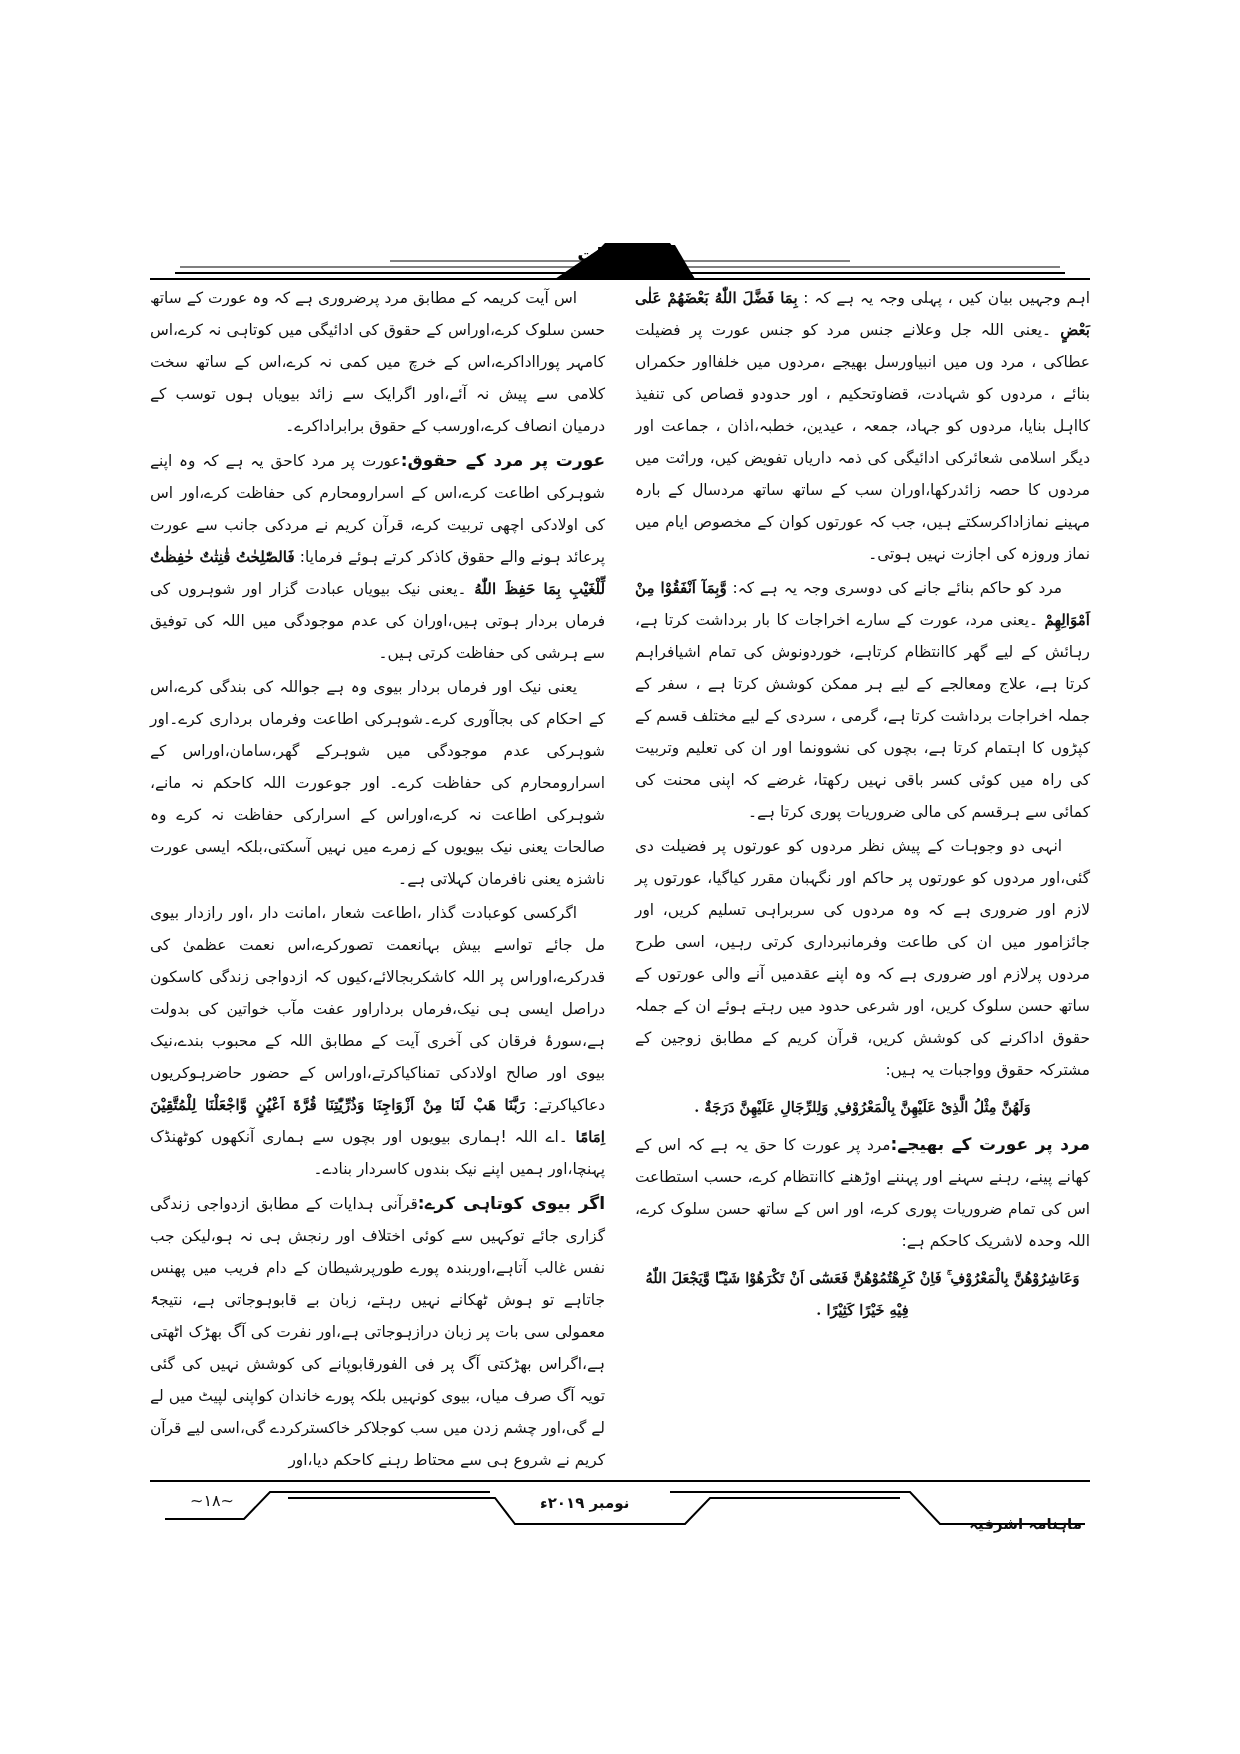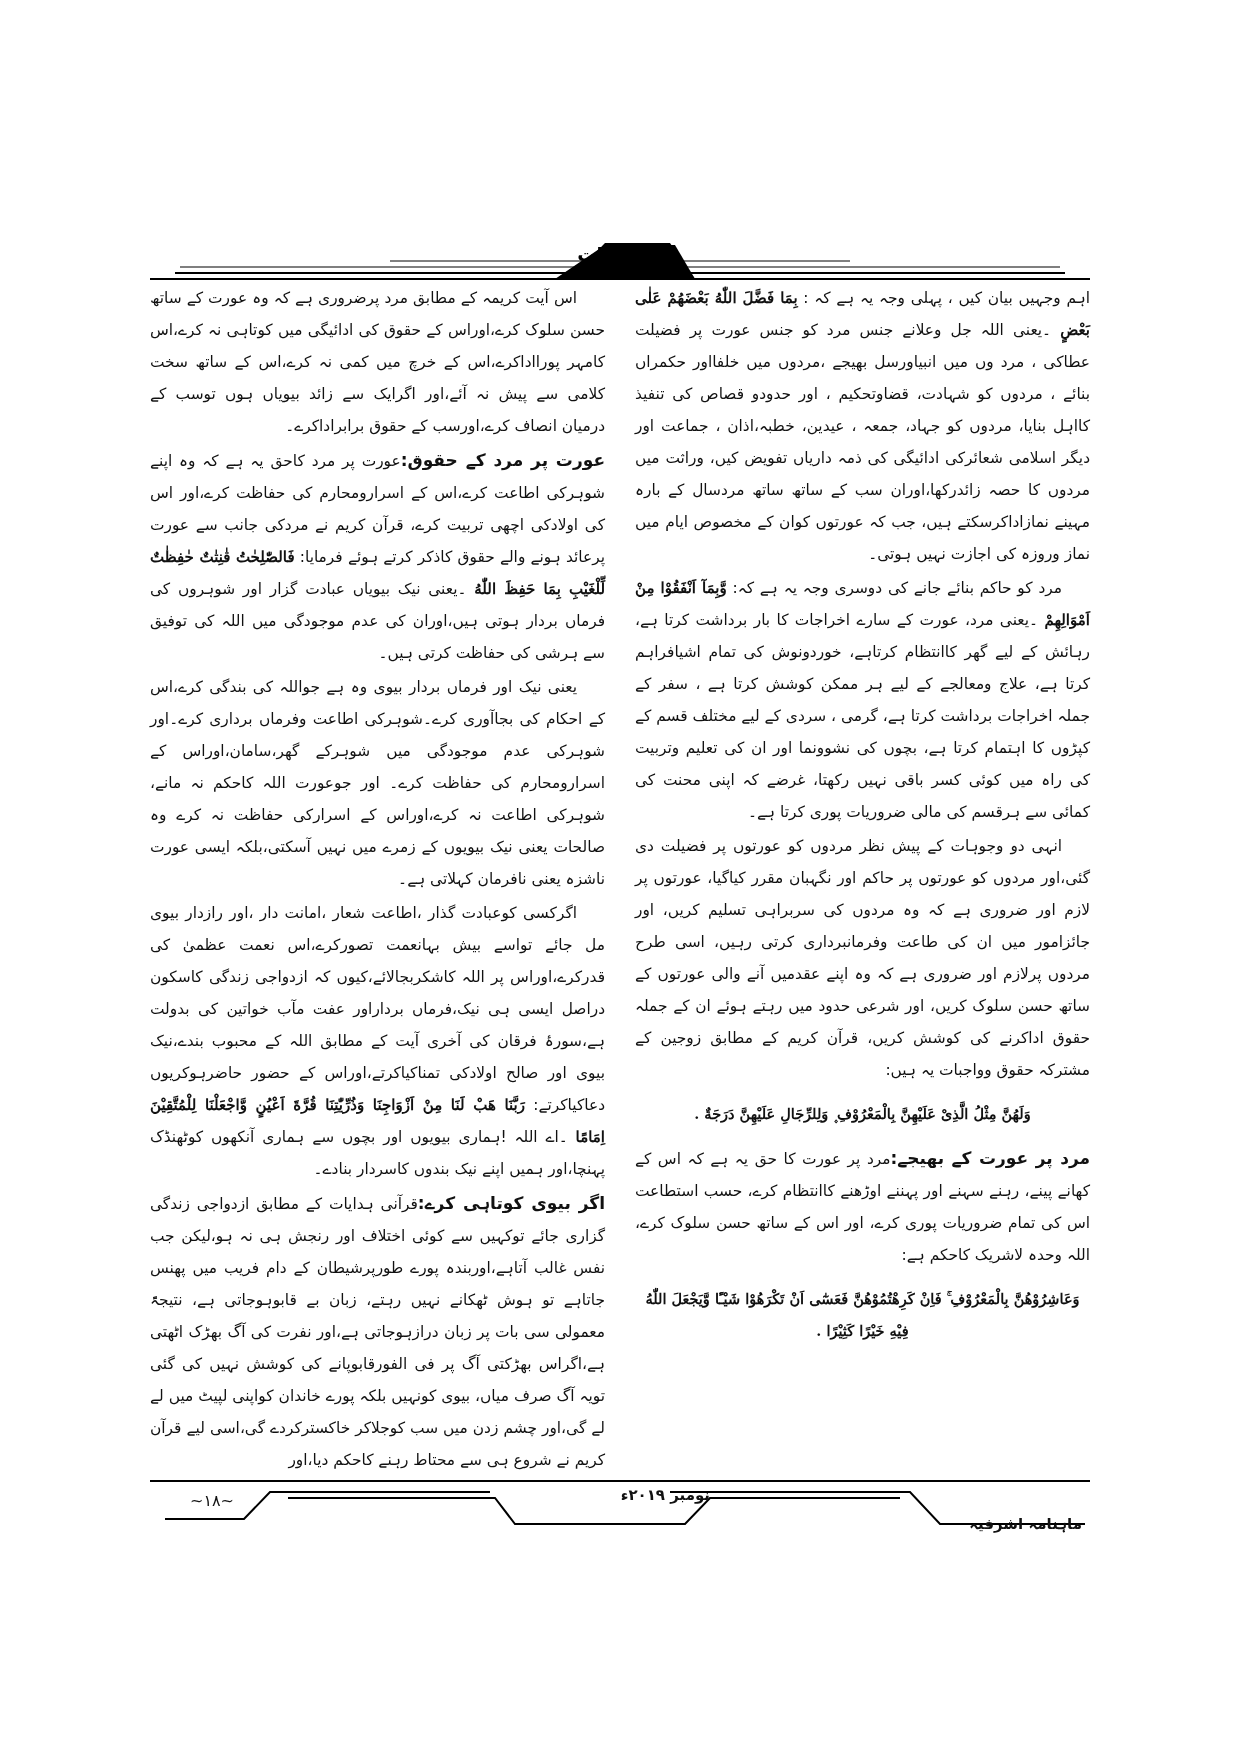--- a/index.html
+++ b/index.html
@@ -13,27 +13,27 @@
                    font-family: "DejaVu Sans", sans-serif; }
 
   .page { position: absolute; left: 150px; top: 282px; width: 940px; height: 1195px; }
   .col { position: absolute; top: 0; width: 455px; direction: rtl; text-align: justify;
          font-family: "DejaVu Sans", sans-serif; font-size: 15.4px; line-height: 32px; }
   .col-right { right: 0; }
   .col-left { left: 0; }
   .col p { margin: 0 0 2px 0; }
   .col p.indent { text-indent: 28px; }
   .col .arabic { font-family: "DejaVu Serif", serif; font-weight: bold; font-size: 15px; }
-  .col .verse { text-align: center; font-family: "DejaVu Serif", serif; font-weight: bold; font-size: 14.5px; margin: 12px 0; }
+  .col .verse { text-align: center; font-family: "DejaVu Serif", serif; font-weight: bold; font-size: 14.5px; margin: 5px 0; }
   .col .heading { font-weight: bold; font-size: 17px; }
 
   .footer { position: absolute; left: 150px; top: 1478px; width: 940px; height: 50px; }
   .footer svg { position: absolute; left: 0; top: 0; }
   .f-mag { position: absolute; right: 8px; top: 13px; font-weight: bold; font-size: 15px; direction: rtl; margin-top: 24px; }
-  .f-date { position: absolute; left: 390px; width: 170px; top: 8px; text-align: right; font-weight: bold; font-size: 15px; direction: rtl; }
+  .f-date { position: absolute; left: 390px; width: 170px; top: 16px; text-align: left; font-weight: bold; font-size: 15px; direction: rtl; }
   .f-page { position: absolute; left: 40px; top: 13px; font-size: 16px; }
 </style>
 </head>
 <body>
 
 <div class="header">
   <svg width="940" height="40">
     <line x1="30" y1="27" x2="910" y2="27" stroke="#000" stroke-width="1.2"></line>
     <line x1="25" y1="33" x2="915" y2="33" stroke="#000" stroke-width="2"></line>
     <line x1="0" y1="39" x2="940" y2="39" stroke="#000" stroke-width="2"></line>

